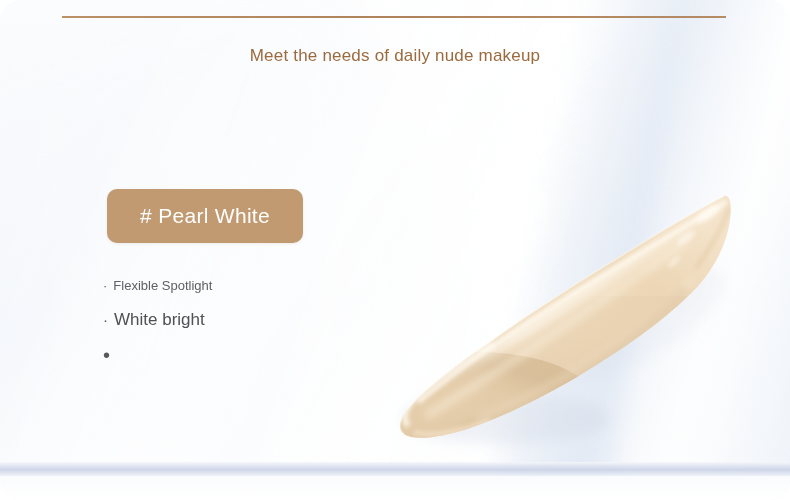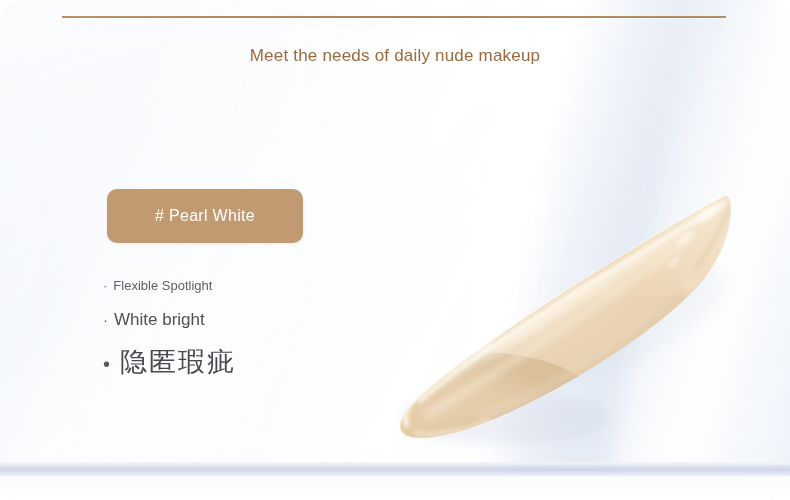--- a/index.html
+++ b/index.html
@@ -116,21 +116,21 @@
   .shade-pill {
     position:absolute;
     left:107px; top:189px;
     width:196px; height:54px;
     border-radius:10px;
     background:#c29a71;
     display:flex;
     align-items:center;
     justify-content:center;
     color:#ffffff;
-    font-size:16px;
+    font-size:21px;
     font-weight:400;
     letter-spacing:.3px;
     box-shadow:0 1px 3px rgba(150,120,90,.12);
   }
 
   
   .feature-list {
     position:absolute;
     left:103px; top:278px;
     width:260px;
@@ -186,21 +186,20 @@
     <div class="feature feature-1">
       <span class="dot">·</span>
       <span>Flexible Spotlight</span>
     </div>
     <div class="feature feature-2">
       <span class="dot">·</span>
       <span>White bright</span>
     </div>
     <div class="feature feature-3">
       <span class="dot">•</span>
-      <span>隐匿瑕疵</span>
     </div>
   </div>
 
   <div class="swatch-wrap">
     <svg viewBox="0 0 360 268" xmlns="http://www.w3.org/2000/svg">
       <defs>
         <linearGradient id="creamBody" x1="0.12" y1="0.92" x2="0.88" y2="0.08">
           <stop offset="0%" stop-color="#eed9b8"></stop>
           <stop offset="22%" stop-color="#f2dfc3"></stop>
           <stop offset="48%" stop-color="#f0dcbe"></stop>

